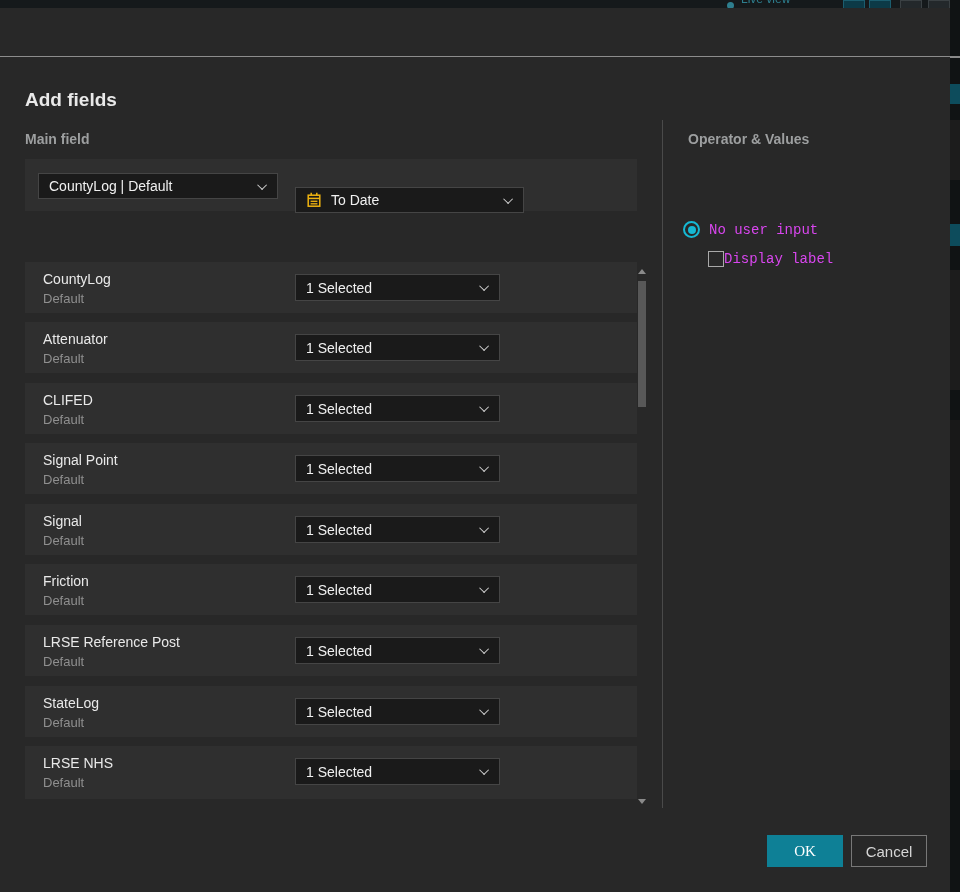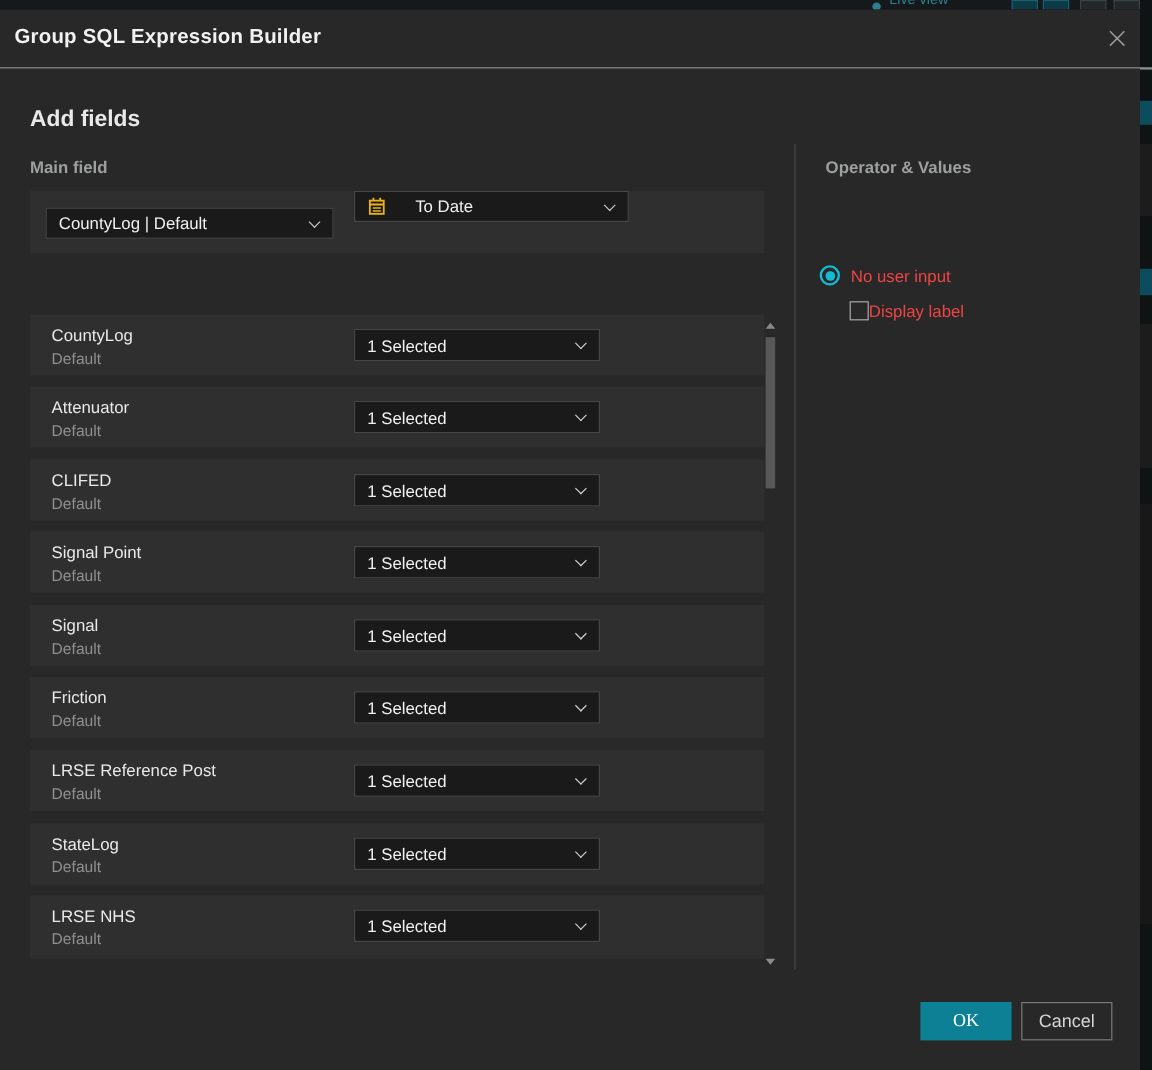--- a/index.html
+++ b/index.html
@@ -39,21 +39,21 @@
     color: #f0f0f0; font-size: 14px;
     padding: 0 10px; cursor: pointer;
   }
   .select .grow { flex: 1; overflow: hidden; white-space: nowrap; }
   .chevron {
     width: 7px; height: 7px; flex: none;
     border-left: 1.5px solid #cfcfcf; border-bottom: 1.5px solid #cfcfcf;
     transform: rotate(-45deg) translateY(-2px);
   }
   #main-field-select { left: 13px; top: 14px; width: 240px; height: 26px; }
-  #date-field-select { left: 270px; top: 0; width: 229px; height: 26px; gap: 24px; }
+  #date-field-select { left: 270px; top: 28px; width: 229px; height: 26px; gap: 9px; }
   #cal-icon { flex: none; display: flex; }
 
   
   .field-row { left: 25px; width: 612px; height: 51px; background: #2f2f2f; }
   .row-name { position: absolute; left: 18px; top: 9px; font-size: 14px; color: #e9e9e9; }
   .row-sub  { position: absolute; left: 18px; top: 29px; font-size: 13px; color: #8f8f8f; }
   .row-select { position: absolute; left: 270px; top: 12px; width: 205px; height: 27px; }
 
   
   #list-scrollbar { left: 636px; top: 255px; width: 11px; height: 545px; }
@@ -68,21 +68,21 @@
   
   #operator-label { left: 688px; top: 123px; }
   #operator-select { left: 688px; top: 150px; width: 238px; height: 27px; }
 
   #radio-row { left: 683px; top: 213px; display: flex; align-items: center; gap: 9px; cursor: pointer; }
   .radio {
     width: 17px; height: 17px; border-radius: 50%;
     border: 2px solid #16b9d4; position: relative; flex: none;
   }
   .radio::after { content: ""; position: absolute; inset: 2.5px; border-radius: 50%; background: #16b9d4; }
-  .ctl-label { font-size: 14px; color: #ef4444; }
+  .ctl-label { font-size: 14px; color: #d946ef; font-family: Liberation Mono, monospace; }
 
   #checkbox-row { left: 708px; top: 243px; display: flex; align-items: center; cursor: pointer; }
   .checkbox { width: 16px; height: 16px; border: 1.5px solid #a9a9a9; background: transparent; flex: none; }
 
   
   #ok-btn {
     left: 767px; top: 827px; width: 76px; height: 32px;
     background: #0e8096; border: none; color: #ffffff;
     font-size: 15px; font-family: Liberation Serif, serif; cursor: pointer;
   }
@@ -108,29 +108,20 @@
   <div class="bg-right-frag abs" style="top:56px;height:2px;background:#8a8a8a;"></div>
   <div class="bg-right-frag abs" style="top:84px;height:20px;background:#0d4c5c;"></div>
   <div class="bg-right-frag abs" style="top:120px;height:60px;background:#1c1c1c;"></div>
   <div class="bg-right-frag abs" style="top:224px;height:22px;background:#0d4c5c;"></div>
   <div class="bg-right-frag abs" style="top:270px;height:120px;background:#1c1c1c;"></div>
   <div class="bg-right-frag abs" style="top:420px;height:350px;background:#181818;"></div>
 </div>
 
 <div id="dialog" class="abs">
 
-  <div id="title-bar" class="abs">
-    <div id="dialog-title" class="abs">Group SQL Expression Builder</div>
-    <div id="close-btn" class="abs">
-      <svg width="18" height="18" viewBox="0 0 18 18">
-        <line x1="3" y1="3" x2="15" y2="15" stroke="#9a9a9a" stroke-width="1.3"></line>
-        <line x1="15" y1="3" x2="3" y2="15" stroke="#9a9a9a" stroke-width="1.3"></line>
-      </svg>
-    </div>
-  </div>
   <div id="title-divider" class="abs"></div>
 
   <div id="add-fields-heading" class="abs">Add fields</div>
 
   <div id="main-field-label" class="abs section-label">Main field</div>
   <div id="main-field-panel" class="abs">
     <div id="main-field-select" class="abs select">
       <span class="grow">CountyLog | Default</span>
       <span class="chevron"></span>
     </div>

